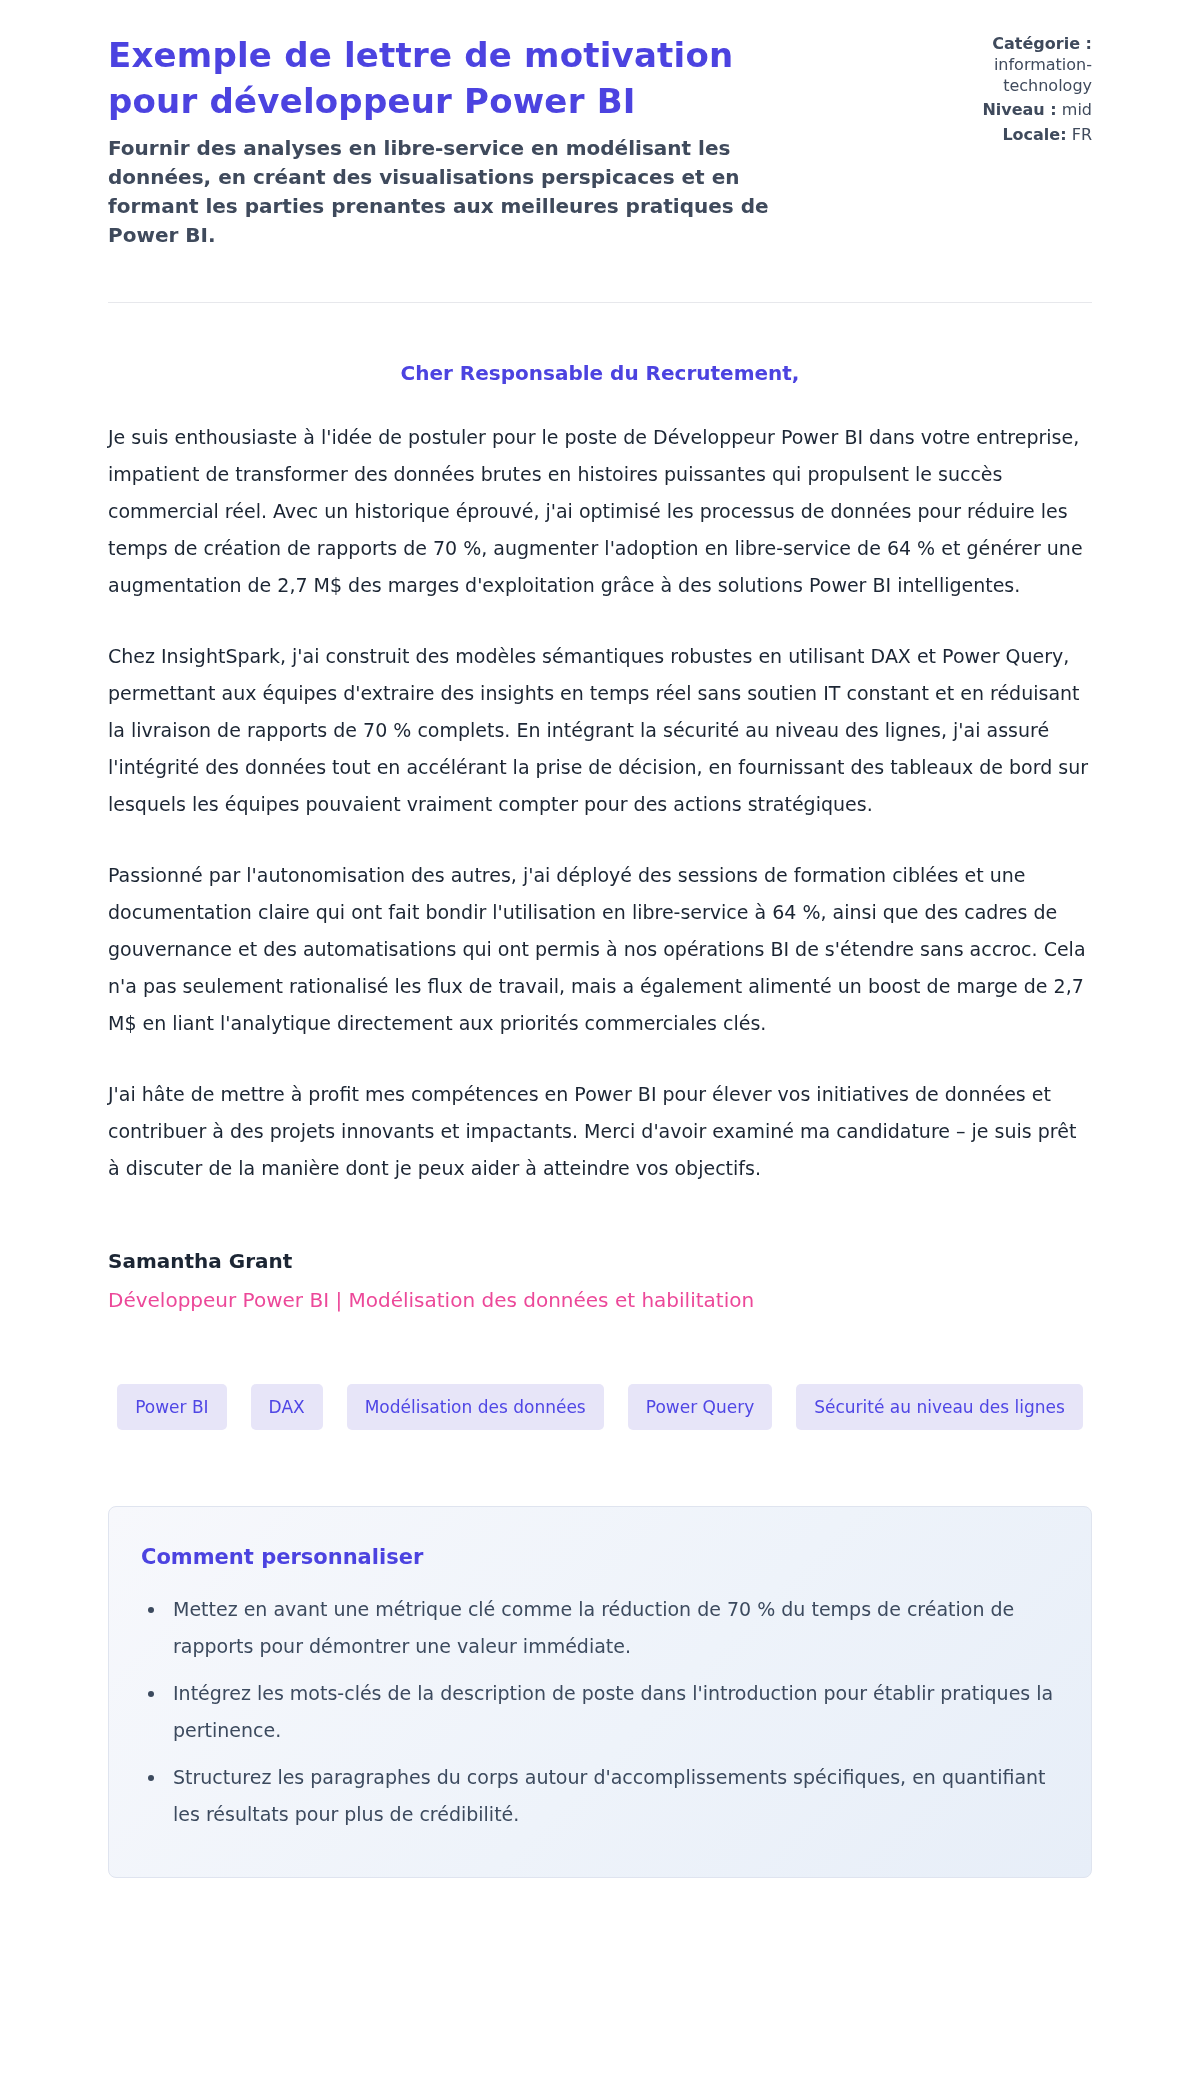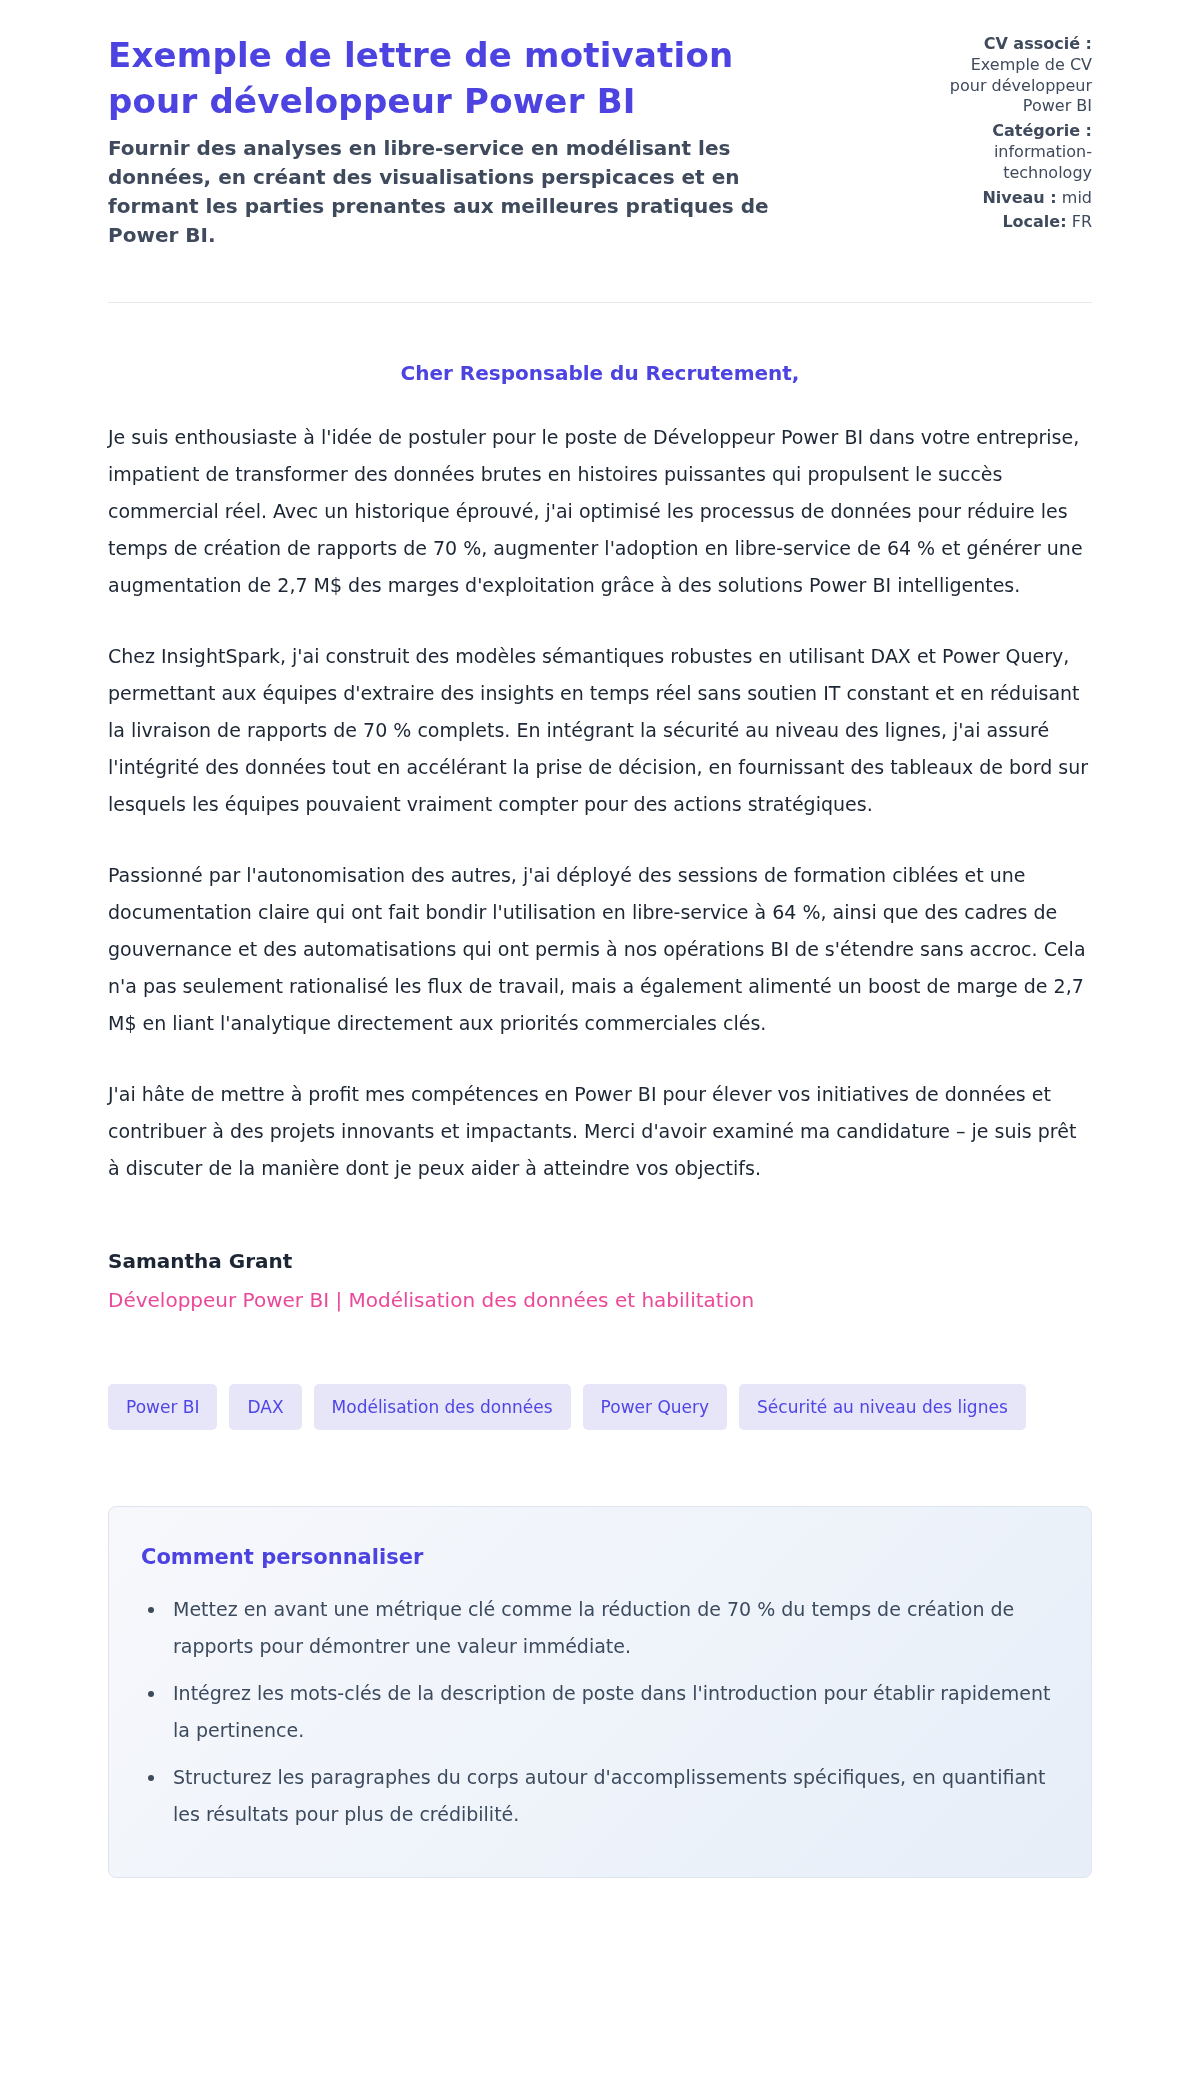--- a/index.html
+++ b/index.html
@@ -60,21 +60,21 @@
   .letter p.body-par {
     margin-top: 34px;
     font-size: 19px;
     line-height: 37px;
     color: #1c2634;
   }
   .signature { margin-top: 62px; }
   .signature-name { font-size: 20px; font-weight: bold; color: #1c2634; }
   .signature-role { margin-top: 15px; font-size: 20px; color: #ec4899; }
   
-  .tags { margin-top: 72px; display: flex; flex-wrap: wrap; gap: 12px; }
+  .tags { margin-top: 72px; display: flex; flex-wrap: wrap; gap: 24px; justify-content: center; }
   .tag {
     display: inline-block;
     background: #e7e5f8;
     color: #4f46e5;
     font-size: 17px;
     line-height: 1;
     padding: 15px 18px 14px 18px;
     border-radius: 5px;
     white-space: nowrap;
   }
@@ -106,24 +106,20 @@
 
 <div class="container">
 
   <header class="header">
     <div class="header-left">
       <h1 class="page-title">Exemple de lettre de motivation pour développeur Power BI</h1>
       <div class="page-subtitle">Fournir des analyses en libre-service en modélisant les données, en créant des visualisations perspicaces et en formant les parties prenantes aux meilleures pratiques de Power BI.</div>
     </div>
     <aside class="meta-panel">
       <div class="meta-item stacked">
-        <span class="meta-label">CV associé :</span>
-        <span class="meta-value">Exemple de CV pour développeur Power BI</span>
-      </div>
-      <div class="meta-item stacked">
         <span class="meta-label">Catégorie :</span>
         <span class="meta-value">information-technology</span>
       </div>
       <div class="meta-item">
         <span class="meta-label">Niveau :</span>
         <span class="meta-value">mid</span>
       </div>
       <div class="meta-item">
         <span class="meta-label">Locale:</span>
         <span class="meta-value">FR</span>
@@ -151,18 +147,18 @@
     <span class="tag">DAX</span>
     <span class="tag">Modélisation des données</span>
     <span class="tag">Power Query</span>
     <span class="tag">Sécurité au niveau des lignes</span>
   </div>
 
   <section class="tip-box">
     <h2 class="tip-title">Comment personnaliser</h2>
     <ul class="tip-list">
       <li>Mettez en avant une métrique clé comme la réduction de 70 % du temps de création de rapports pour démontrer une valeur immédiate.</li>
-      <li>Intégrez les mots-clés de la description de poste dans l'introduction pour établir rapidement la pertinence.</li>
+      <li>Intégrez les mots-clés de la description de poste dans l'introduction pour établir pratiques la pertinence.</li>
       <li>Structurez les paragraphes du corps autour d'accomplissements spécifiques, en quantifiant les résultats pour plus de crédibilité.</li>
     </ul>
   </section>
 
 </div>
 
 </body></html>

